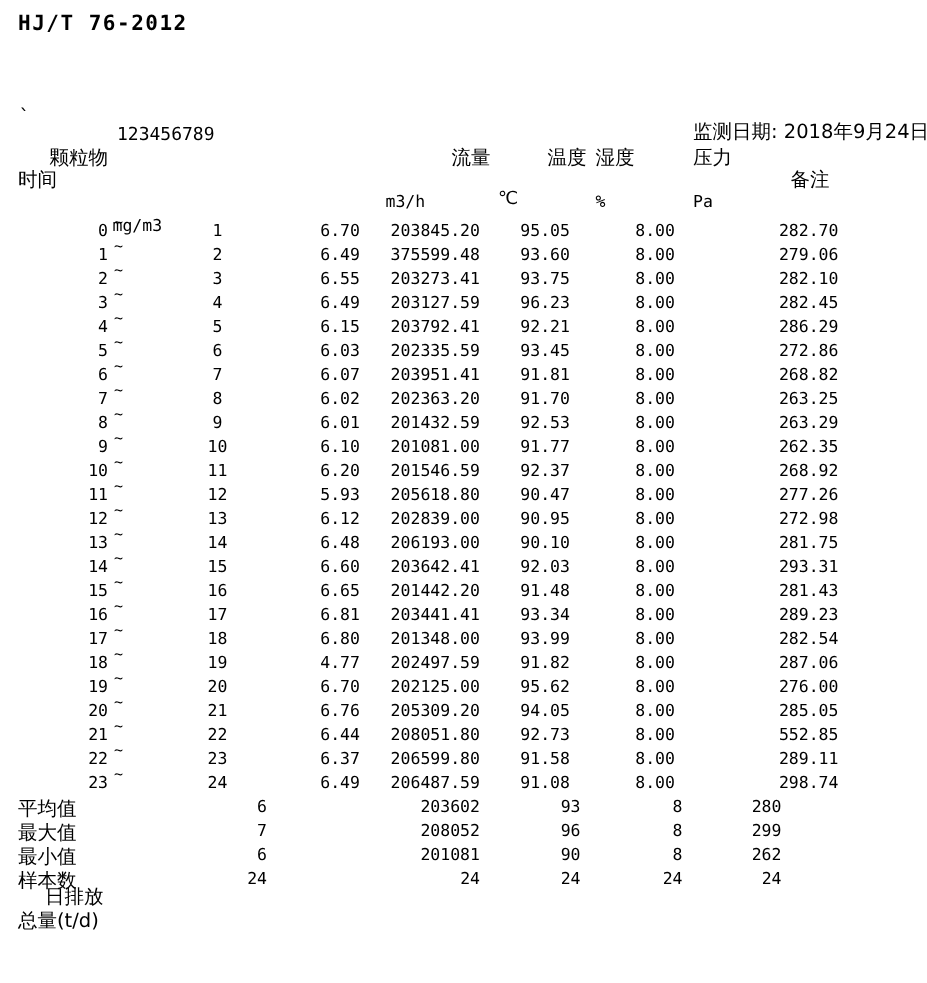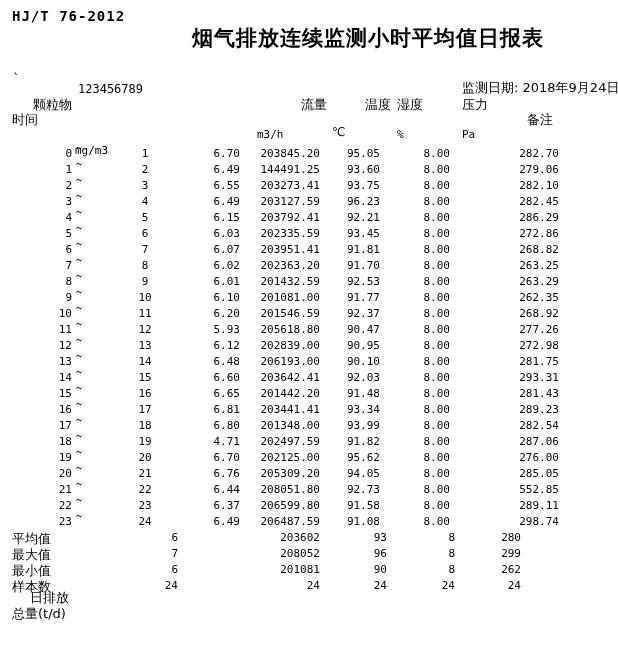--- a/index.html
+++ b/index.html
@@ -53,21 +53,20 @@
   .daily1{left:30px;top:589px;font-size:13px;}
   .daily2{left:12px;top:605px;font-size:13px;}
   .footnote{left:12px;top:636px;font-size:13px;}
 </style>
 </head>
 <body>
 
 <div class="page">
 
   <div class="abs std">HJ/T 76-2012</div>
-  <div class="abs title">烟气排放连续监测小时平均值日报表</div>
   <div class="abs tick">`</div>
   <div class="abs serial">123456789</div>
   <div class="abs date">监测日期: 2018年9月24日</div>
 
   <div class="abs lbl l-pm">颗粒物</div>
   <div class="abs lbl l-time">时间</div>
   <div class="abs lbl l-flow">流量</div>
   <div class="abs lbl l-temp">温度</div>
   <div class="abs lbl l-hum">湿度</div>
   <div class="abs lbl l-pres">压力</div>
@@ -88,21 +87,21 @@
         <span class="cell c-flow">203845.20</span>
         <span class="cell c-temp">95.05</span>
         <span class="cell c-hum">8.00</span>
         <span class="cell c-pres">282.70</span>
       </div>
       <div class="row" style="top: 162px;">
         <span class="cell c-hs">1</span>
         <span class="cell c-tilde">~</span>
         <span class="cell c-he">2</span>
         <span class="cell c-pm">6.49</span>
-        <span class="cell c-flow">144491.25</span>
+        <span class="cell c-flow">375599.48</span>
         <span class="cell c-temp">93.60</span>
         <span class="cell c-hum">8.00</span>
         <span class="cell c-pres">279.06</span>
       </div>
       <div class="row" style="top: 178px;">
         <span class="cell c-hs">2</span>
         <span class="cell c-tilde">~</span>
         <span class="cell c-he">3</span>
         <span class="cell c-pm">6.55</span>
         <span class="cell c-flow">203273.41</span>
@@ -257,21 +256,21 @@
         <span class="cell c-pm">6.80</span>
         <span class="cell c-flow">201348.00</span>
         <span class="cell c-temp">93.99</span>
         <span class="cell c-hum">8.00</span>
         <span class="cell c-pres">282.54</span>
       </div>
       <div class="row" style="top: 434px;">
         <span class="cell c-hs">18</span>
         <span class="cell c-tilde">~</span>
         <span class="cell c-he">19</span>
-        <span class="cell c-pm">4.71</span>
+        <span class="cell c-pm">4.77</span>
         <span class="cell c-flow">202497.59</span>
         <span class="cell c-temp">91.82</span>
         <span class="cell c-hum">8.00</span>
         <span class="cell c-pres">287.06</span>
       </div>
       <div class="row" style="top: 450px;">
         <span class="cell c-hs">19</span>
         <span class="cell c-tilde">~</span>
         <span class="cell c-he">20</span>
         <span class="cell c-pm">6.70</span>

